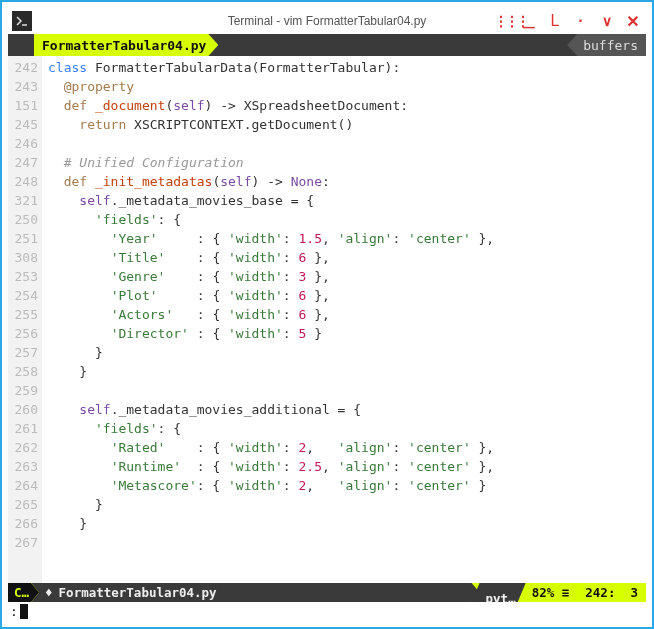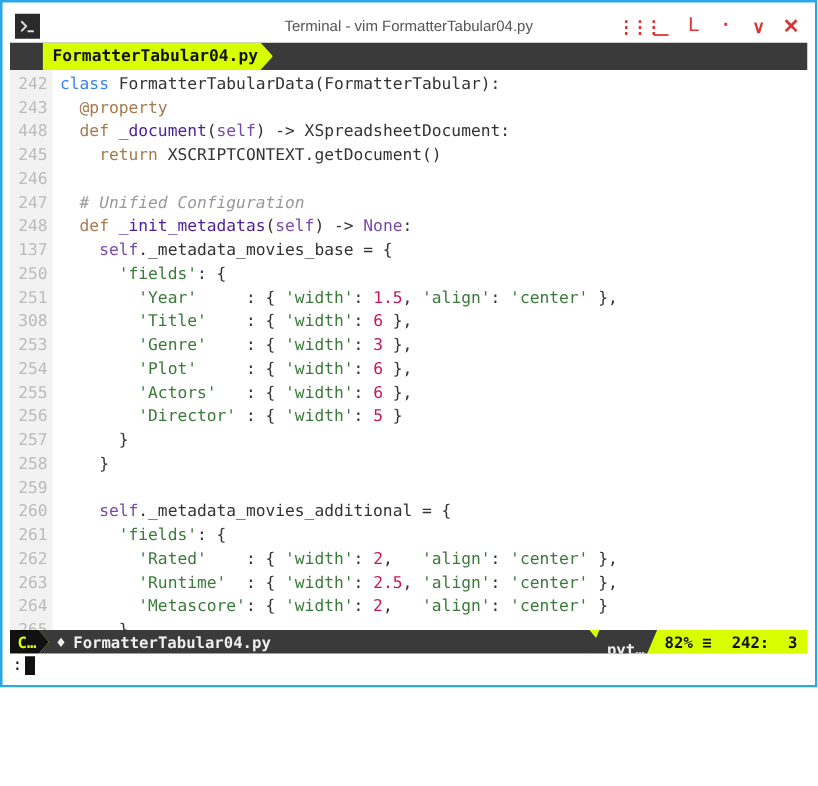--- a/index.html
+++ b/index.html
@@ -1,18 +1,18 @@
 <!DOCTYPE html>
 <html><head>
 <meta charset="utf-8">
 <style>
   * { margin: 0; padding: 0; box-sizing: border-box; }
   body { background: #fff; font-family: "DejaVu Sans Mono", Menlo, Consolas, monospace; font-size: 13px; }
   .window {
-    width: 654px; height: 550px;
+    width: 654px; height: 629px;
     border: 2px solid #2aa7e6;
     background: #fff;
     display: flex; flex-direction: column;
     padding: 6px;
   }
   .titlebar {
     height: 26px; display: flex; align-items: center; justify-content: center;
     position: relative; color: #555; font-size: 12px; font-family: sans-serif;
     padding: 0 6px;
   }
@@ -57,21 +57,21 @@
     flex: 1; background: #fff; overflow: hidden;
     display: flex; flex-direction: row;
   }
   .gutter { width: 34px; background: #f2f2f2; text-align: right; color: #bbb; padding: 2px 4px 0 0; line-height:19px;}
   .gutter div { height: 19px; }
   .code { flex:1; padding: 2px 0 0 6px; line-height:19px; white-space: pre; color:#333;}
   .code div { height: 19px; }
   .kw-blue { color: #3b82f6; }
   .kw-tan  { color: #a57a4c; }
   .kw-deco { color: #a57a4c; }
-  .fn-name { color: #4c1d95; }
+  .fn-name { color: #c2410c; }
   .paren   { color: #333; }
   .builtin { color: #7a4aa3; }
   .typ     { color: #333; }
   .cmt     { color: #999; font-style: italic; }
   .str     { color: #3a7a3a; }
   .num     { color: #c2185b; }
   .statusbar {
     height: 19px; display:flex; align-items:center; font-weight:700;
     background: #d8ff00; color:#111; font-size:12.5px;
   }
@@ -122,32 +122,35 @@
       <span class="ctrl v">∨</span>
       <span class="ctrl close">✕</span>
     </div>
   </div>
 
   <div class="editor">
     <div class="tabbar">
       <div class="tab-active">
         <span>FormatterTabular04.py</span>
       </div>
+      <div class="tab-right">
+        <span>buffers</span>
+      </div>
     </div>
 
     <div class="code-area">
       <div class="gutter" id="gutter">
           <div>242</div>
           <div>243</div>
-          <div>448</div>
+          <div>151</div>
           <div>245</div>
           <div>246</div>
           <div>247</div>
           <div>248</div>
-          <div>137</div>
+          <div>321</div>
           <div>250</div>
           <div>251</div>
           <div>308</div>
           <div>253</div>
           <div>254</div>
           <div>255</div>
           <div>256</div>
           <div>257</div>
           <div>258</div>
           <div>259</div>

